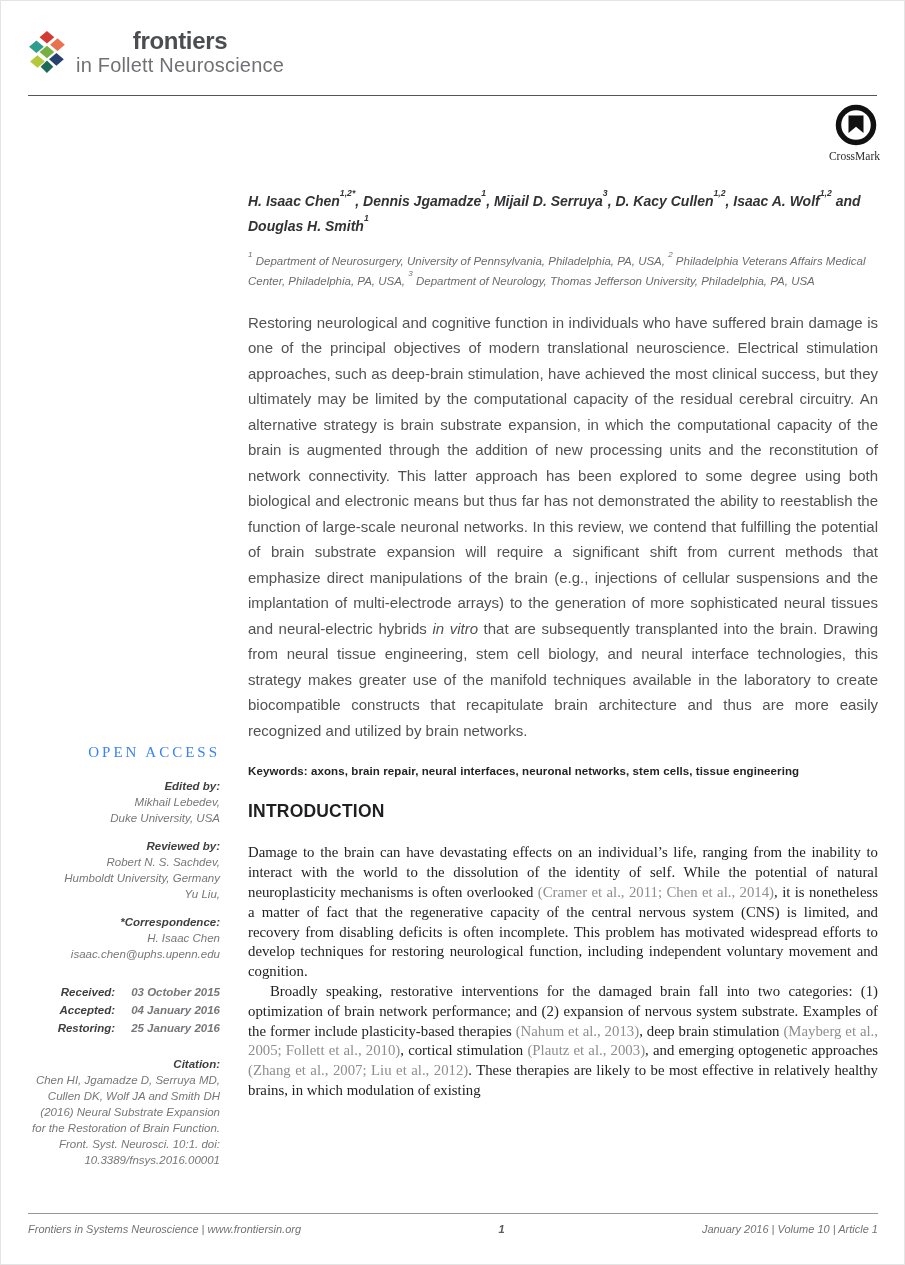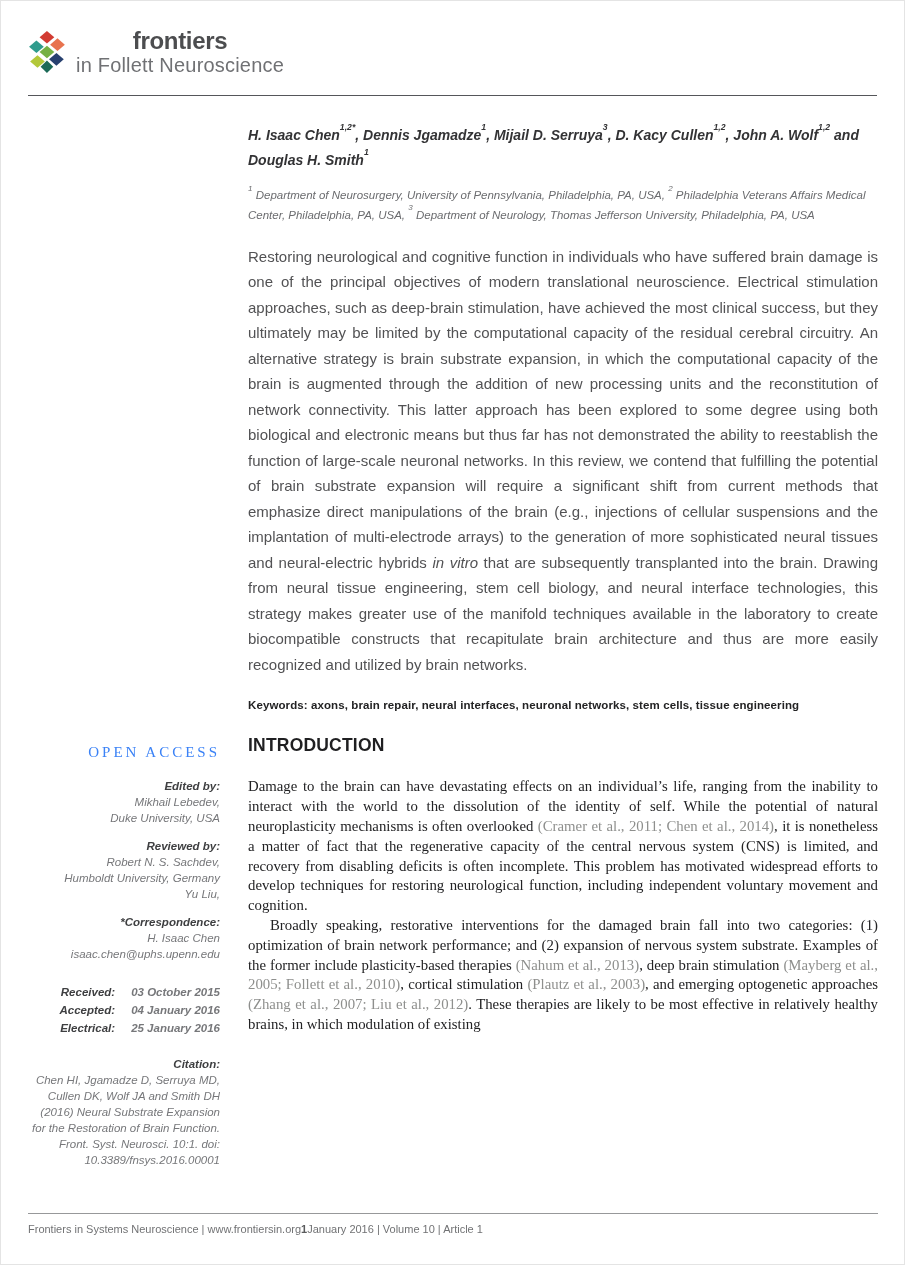--- a/index.html
+++ b/index.html
@@ -53,22 +53,22 @@
   .keywords { margin-top:22px; font-size:11.5px; font-weight:bold; color:#232324; letter-spacing:0.1px; }
   h2 { margin-top:24px; font-size:17.5px; font-weight:bold; color:#1f1f21; letter-spacing:0.2px; }
   .body-par { font-family:"Liberation Serif", serif; font-size:14.8px; line-height:19.8px;
               color:#222224; text-align:justify; margin-top:12px; }
   .body-par.first { margin-top:21px; }
   .body-par.indent { margin-top:0; text-indent:22px; }
   .cite { color:#8e8f8d; cursor:pointer; }
   
   .footer { position:absolute; left:28px; right:27px; top:1213px; border-top:1px solid #97989a;
             background:#fff; }
-  .footer-row { display:flex; padding-top:9px;
-                font-size:11px; color:#717274; }
+  .footer-row { display:flex; justify-content:space-between; padding-top:9px;
+                font-size:11px; color:#717274;font-style:italic; }
   .footer-row .pg { font-weight:bold; color:#5a5b5d; }
 </style>
 </head>
 <body>
 
 <div class="page">
 
   <div class="hdr">
     <div class="logo">
       <svg width="40" height="46" viewBox="0 0 38 42">
@@ -109,34 +109,41 @@
       <div class="sb-block">
         <div class="sb-label">*Correspondence:</div>
         <div class="sb-val">H. Isaac Chen</div>
         <div class="sb-val email">isaac.chen@uphs.upenn.edu</div>
       </div>
 
       <div class="sb-gap"></div>
       <div class="sb-block">
         <div class="sb-line"><span class="sb-label">Received:</span><span class="sb-val">03 October 2015</span></div>
         <div class="sb-line"><span class="sb-label">Accepted:</span><span class="sb-val">04 January 2016</span></div>
-        <div class="sb-line"><span class="sb-label">Electrical:</span><span class="sb-val">25 January 2016</span></div>
+        <div class="sb-line"><span class="sb-label">Restoring:</span><span class="sb-val">25 January 2016</span></div>
       </div>
 
       <div class="sb-gap"></div>
       <div class="sb-block">
         <div class="sb-label">Citation:</div>
         <div class="sb-val">Chen HI, Jgamadze D, Serruya MD, Cullen DK, Wolf JA and Smith DH (2016) Neural Substrate Expansion for the Restoration of Brain Function. Front. Syst. Neurosci. 10:1. doi: 10.3389/fnsys.2016.00001</div>
       </div>
     </aside>
 
     <main class="main">
+      <div class="crossmark">
+        <svg width="44" height="44" viewBox="0 0 44 44">
+          <circle cx="22" cy="21" r="17.5" fill="none" stroke-width="5.5" stroke="#111111"></circle>
+          <path d="M14.5 11.5 L29.5 11.5 L29.5 29 L22 22.8 L14.5 29 Z" fill="#111111"></path>
+        </svg>
+        <div class="cm-label">CrossMark</div>
+      </div>
 
 
-      <p class="authors"><span>H. Isaac Chen</span><sup>1,2*</sup><span>, Dennis Jgamadze</span><sup>1</sup><span>, Mijail D. Serruya</span><sup>3</sup><span>, D. Kacy Cullen</span><sup>1,2</sup><span>, John A. Wolf</span><sup>1,2</sup><span> and Douglas H. Smith</span><sup>1</sup></p>
+      <p class="authors"><span>H. Isaac Chen</span><sup>1,2*</sup><span>, Dennis Jgamadze</span><sup>1</sup><span>, Mijail D. Serruya</span><sup>3</sup><span>, D. Kacy Cullen</span><sup>1,2</sup><span>, Isaac A. Wolf</span><sup>1,2</sup><span> and Douglas H. Smith</span><sup>1</sup></p>
 
       <p class="affils"><sup>1</sup><span> Department of Neurosurgery, University of Pennsylvania, Philadelphia, PA, USA, </span><sup>2</sup><span> Philadelphia Veterans Affairs Medical Center, Philadelphia, PA, USA, </span><sup>3</sup><span> Department of Neurology, Thomas Jefferson University, Philadelphia, PA, USA</span></p>
 
       <p class="abstract"><span>Restoring neurological and cognitive function in individuals who have suffered brain damage is one of the principal objectives of modern translational neuroscience. Electrical stimulation approaches, such as deep-brain stimulation, have achieved the most clinical success, but they ultimately may be limited by the computational capacity of the residual cerebral circuitry. An alternative strategy is brain substrate expansion, in which the computational capacity of the brain is augmented through the addition of new processing units and the reconstitution of network connectivity. This latter approach has been explored to some degree using both biological and electronic means but thus far has not demonstrated the ability to reestablish the function of large-scale neuronal networks. In this review, we contend that fulfilling the potential of brain substrate expansion will require a significant shift from current methods that emphasize direct manipulations of the brain (e.g., injections of cellular suspensions and the implantation of multi-electrode arrays) to the generation of more sophisticated neural tissues and neural-electric hybrids </span><span class="it">in vitro</span><span> that are subsequently transplanted into the brain. Drawing from neural tissue engineering, stem cell biology, and neural interface technologies, this strategy makes greater use of the manifold techniques available in the laboratory to create biocompatible constructs that recapitulate brain architecture and thus are more easily recognized and utilized by brain networks.</span></p>
 
       <p class="keywords">Keywords: axons, brain repair, neural interfaces, neuronal networks, stem cells, tissue engineering</p>
 
       <h2>INTRODUCTION</h2>
 
       <p class="body-par first"><span>Damage to the brain can have devastating effects on an individual’s life, ranging from the inability to interact with the world to the dissolution of the identity of self. While the potential of natural neuroplasticity mechanisms is often overlooked </span><span class="cite">(Cramer et al., 2011; Chen et al., 2014)</span><span>, it is nonetheless a matter of fact that the regenerative capacity of the central nervous system (CNS) is limited, and recovery from disabling deficits is often incomplete. This problem has motivated widespread efforts to develop techniques for restoring neurological function, including independent voluntary movement and cognition.</span></p>

